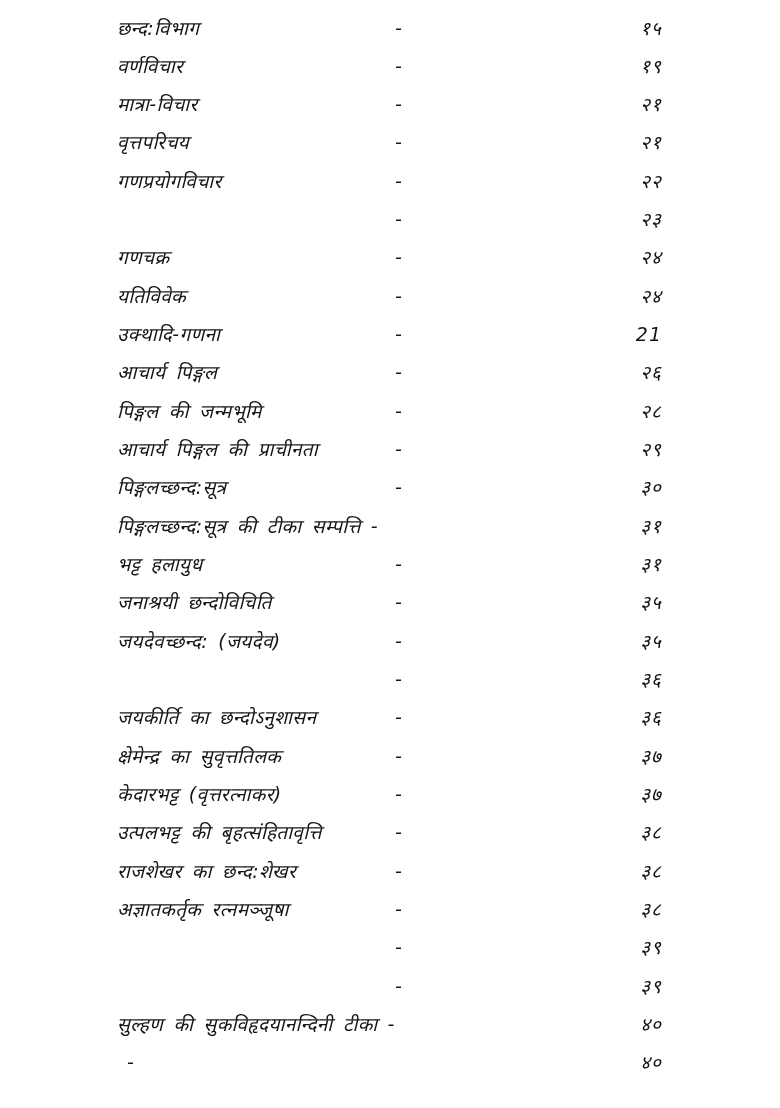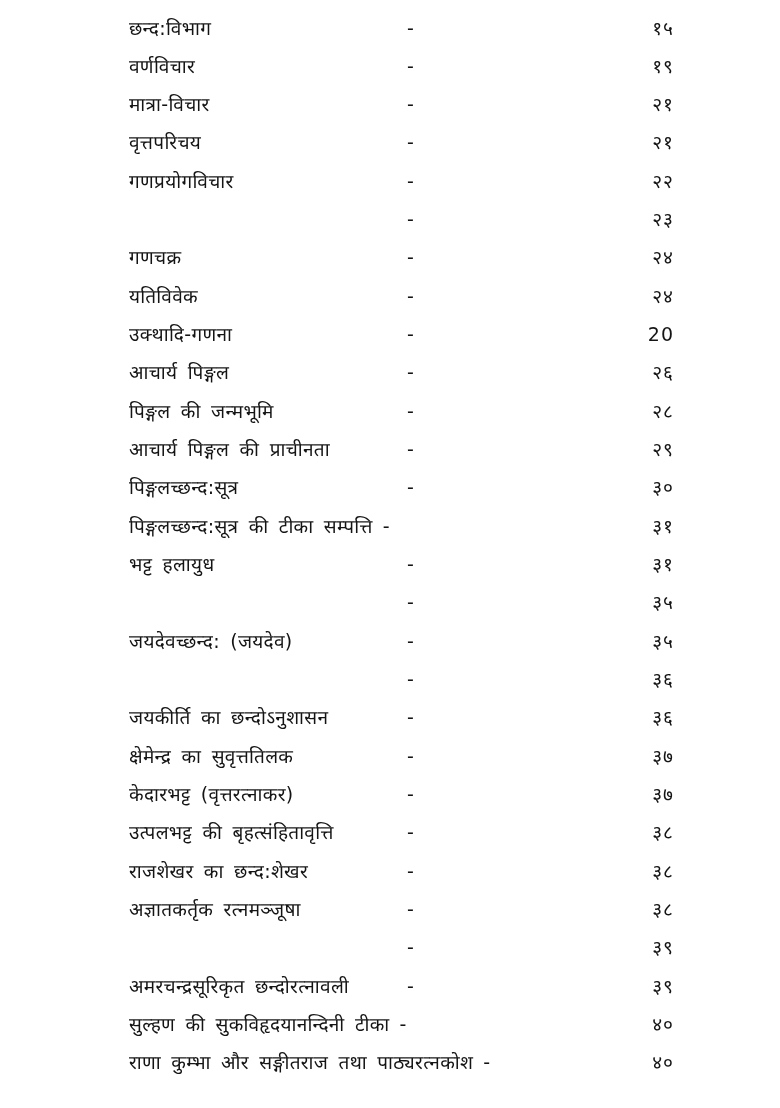--- a/index.html
+++ b/index.html
@@ -17,25 +17,26 @@
     }
     .toc {
       position: absolute;
       left: 0;
       top: 0;
       width: 780px;
       height: 1108px;
     }
     .row {
       position: absolute;
-      left: 129px;
+      left: 117px;
       width: 545px;
       height: 30px;
       display: flex;
       align-items: center;
+      font-style: italic;
     }
     .title {
       font-size: 19px;
       line-height: 30px;
       white-space: nowrap;
       letter-spacing: 0.3px;
       word-spacing: 4px;
     }
     .dash {
       font-size: 19px;
@@ -96,21 +97,21 @@
     <span class="page">२४</span>
   </div>
   <div class="row" style="top:281px">
     <span class="title">यतिविवेक</span>
     <span class="dash fixed">-</span>
     <span class="page">२४</span>
   </div>
   <div class="row" style="top:319px">
     <span class="title">उक्थादि-गणना</span>
     <span class="dash fixed">-</span>
-    <span class="page">20</span>
+    <span class="page">21</span>
   </div>
   <div class="row" style="top:357px">
     <span class="title">आचार्य पिङ्गल</span>
     <span class="dash fixed">-</span>
     <span class="page">२६</span>
   </div>
   <div class="row" style="top:396px">
     <span class="title">पिङ्गल की जन्मभूमि</span>
     <span class="dash fixed">-</span>
     <span class="page">२८</span>
@@ -129,20 +130,21 @@
     <span class="title">पिङ्गलच्छन्द:सूत्र की टीका सम्पत्ति</span>
     <span class="dash inline">-</span>
     <span class="page">३१</span>
   </div>
   <div class="row" style="top:549px">
     <span class="title">भट्ट हलायुध</span>
     <span class="dash fixed">-</span>
     <span class="page">३१</span>
   </div>
   <div class="row" style="top:587px">
+    <span class="title">जनाश्रयी छन्दोविचिति</span>
     <span class="dash fixed">-</span>
     <span class="page">३५</span>
   </div>
   <div class="row" style="top:626px">
     <span class="title">जयदेवच्छन्द: (जयदेव)</span>
     <span class="dash fixed">-</span>
     <span class="page">३५</span>
   </div>
   <div class="row" style="top:664px">
     <span class="dash fixed">-</span>
@@ -176,27 +178,25 @@
   <div class="row" style="top:894px">
     <span class="title">अज्ञातकर्तृक रत्नमञ्जूषा</span>
     <span class="dash fixed">-</span>
     <span class="page">३८</span>
   </div>
   <div class="row" style="top:932px">
     <span class="dash fixed">-</span>
     <span class="page">३९</span>
   </div>
   <div class="row" style="top:971px">
-    <span class="title">अमरचन्द्रसूरिकृत छन्दोरत्नावली</span>
     <span class="dash fixed">-</span>
     <span class="page">३९</span>
   </div>
   <div class="row" style="top:1009px">
     <span class="title">सुल्हण की सुकविहृदयानन्दिनी टीका</span>
     <span class="dash inline">-</span>
     <span class="page">४०</span>
   </div>
   <div class="row" style="top:1047px">
-    <span class="title">राणा कुम्भा और सङ्गीतराज तथा पाठ्यरत्नकोश</span>
     <span class="dash inline">-</span>
     <span class="page">४०</span>
   </div>
 </div>
 
 </body></html>

